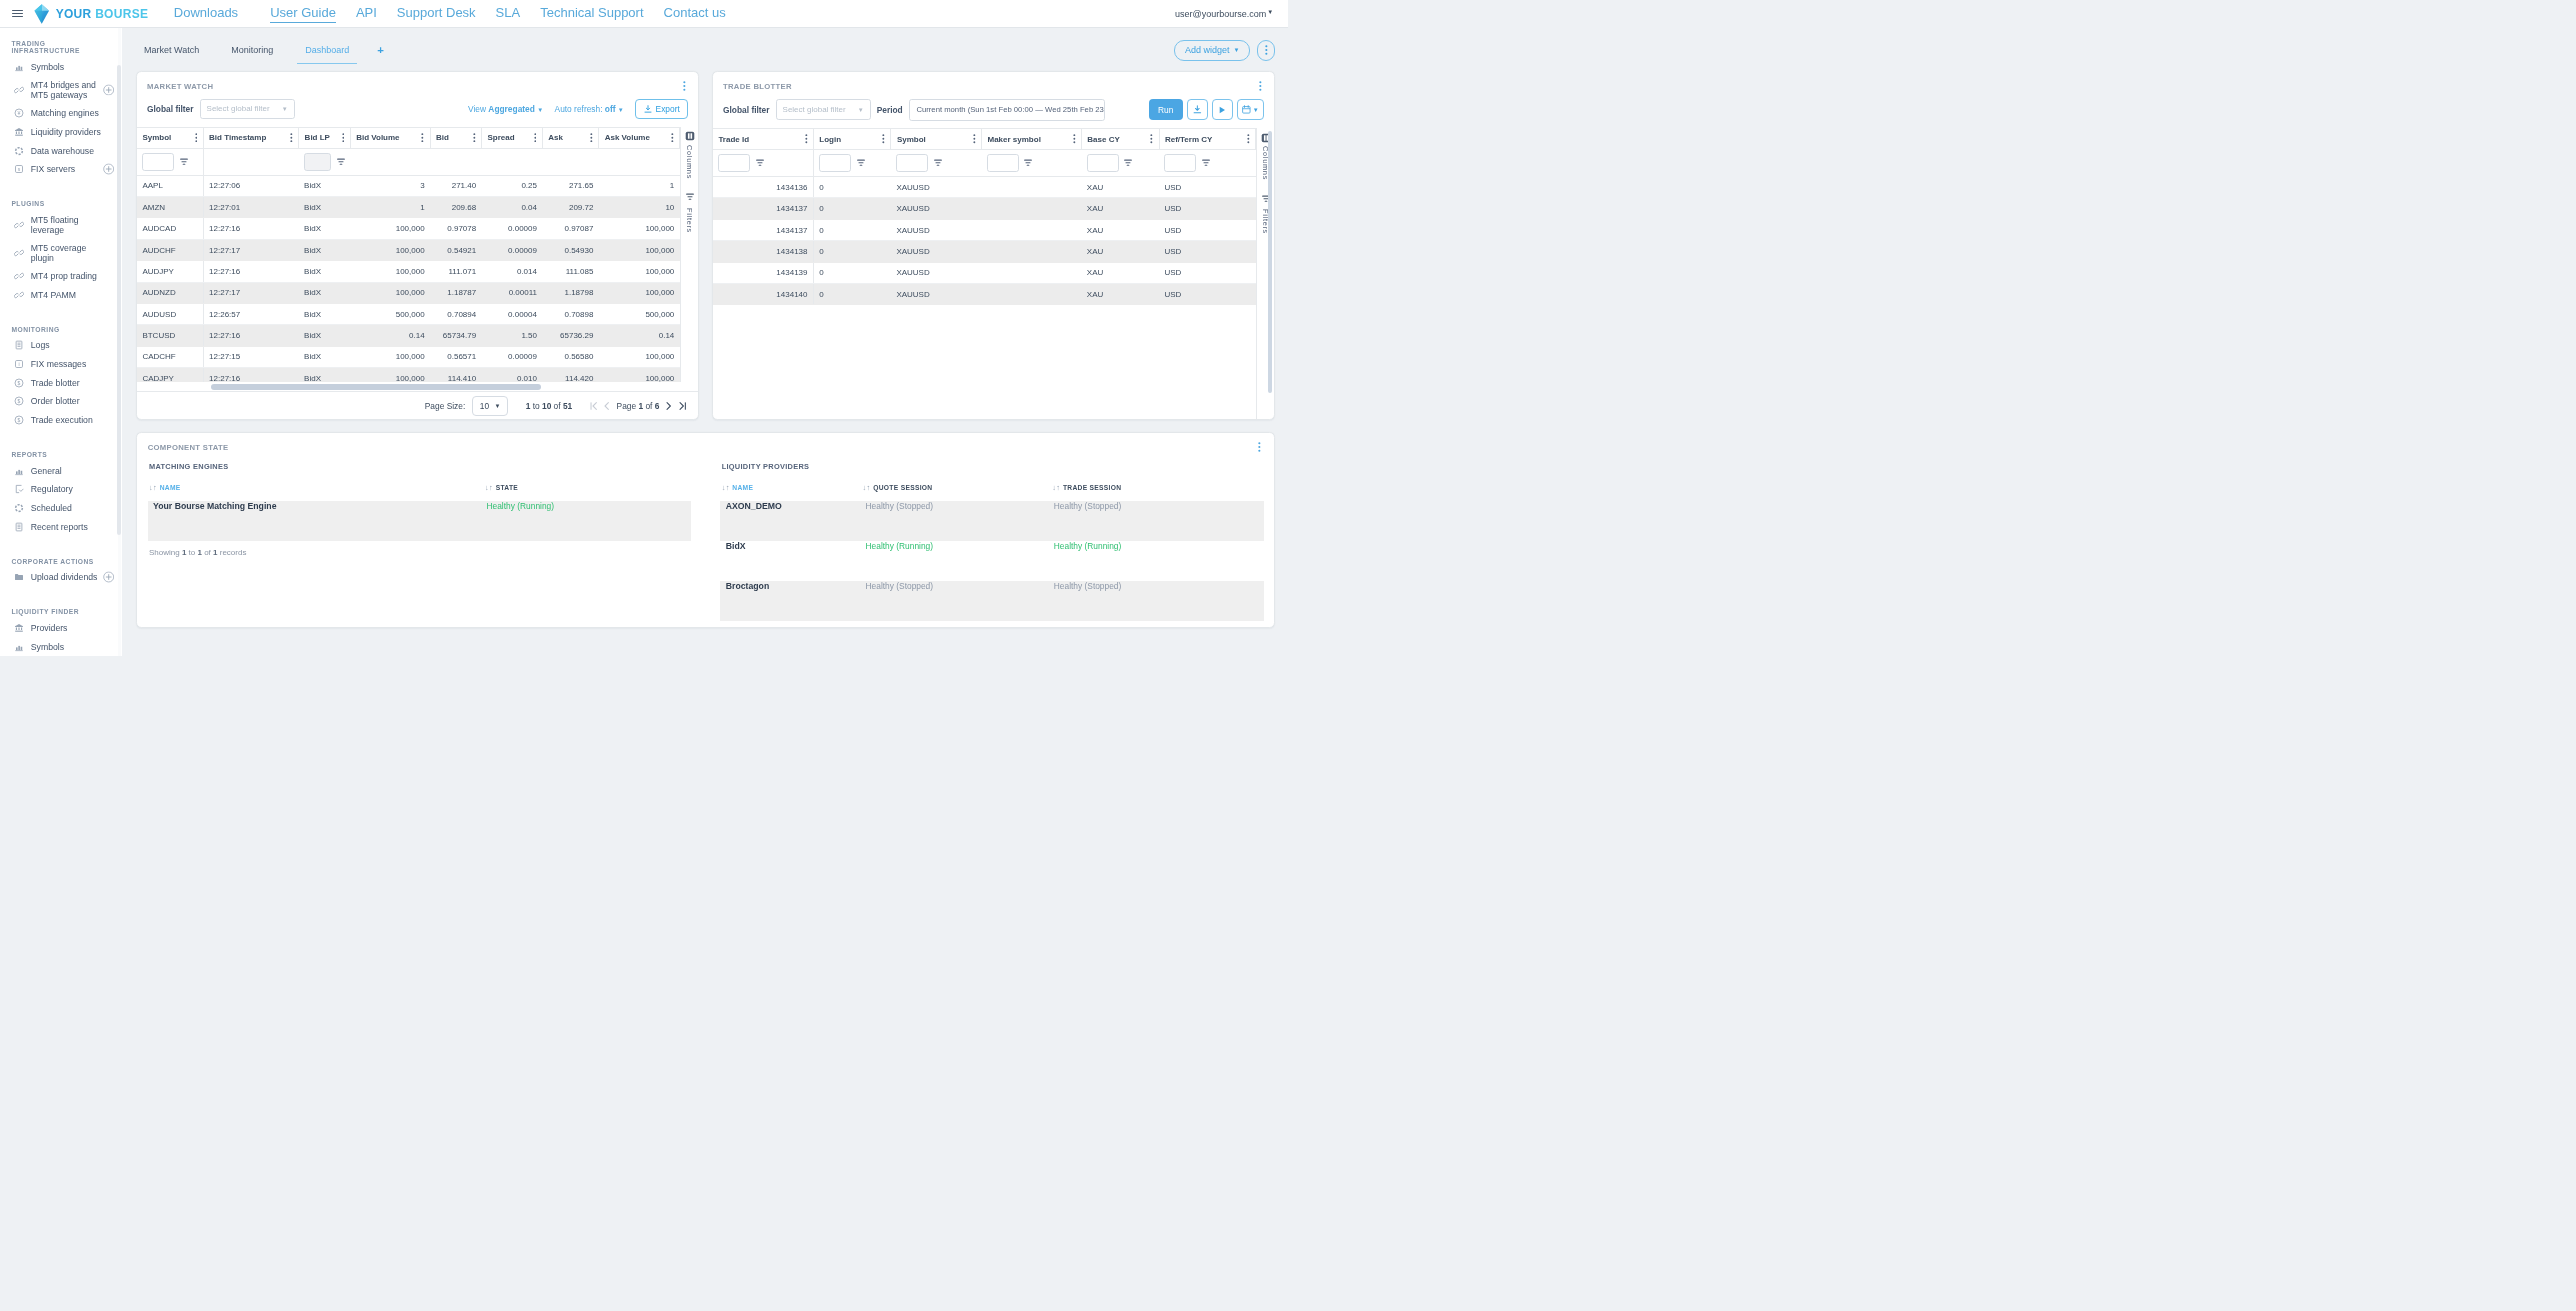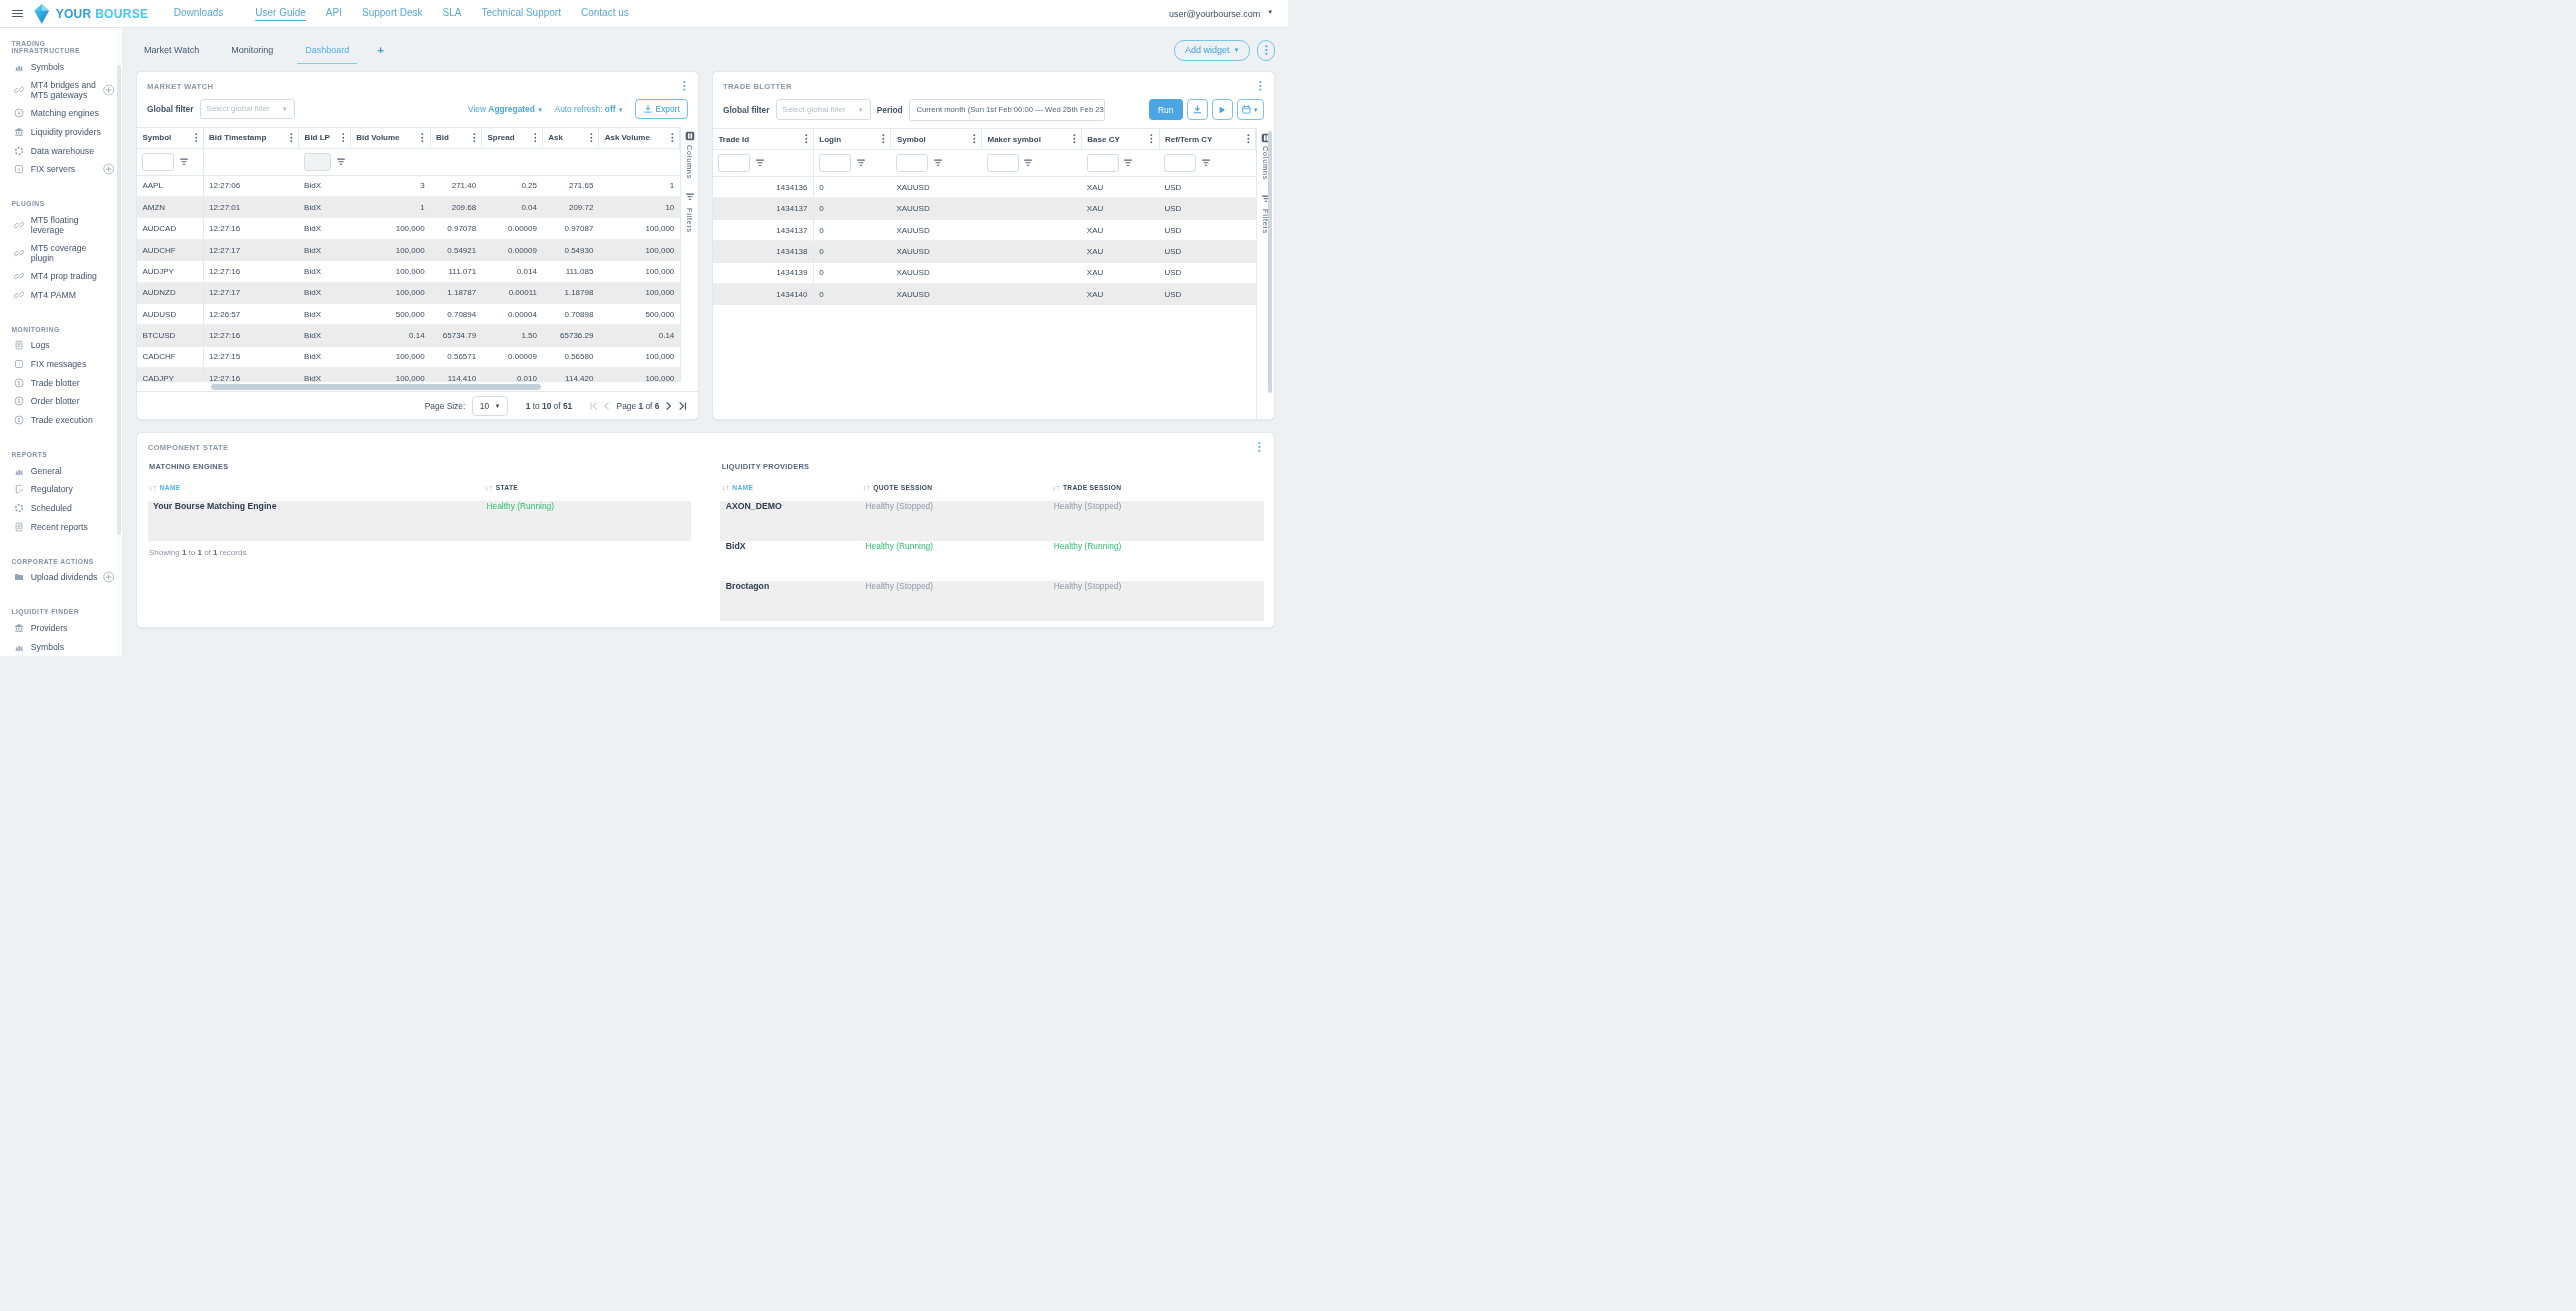--- a/index.html
+++ b/index.html
@@ -12,23 +12,23 @@
   
   .topnav { height: 28px; background: #fff; display: flex; align-items: center;
     justify-content: space-between; padding: 0 14.8px 0 9.4px; border-bottom: 0.7px solid #e2e6ea; position: relative; z-index: 5; }
   .nav-left { display: flex; align-items: center; }
   .hamburger { display: flex; flex-direction: column; gap: 2px; cursor: pointer; padding: 2.7px; }
   .hamburger i { display: block; width: 10.7px; height: 1.3px; background: #4a5a6d; border-radius: 0.7px; }
   .logo { display: flex; align-items: center; gap: 4.7px; margin-left: 8px; }
   .logo-text { font-size: 12px; font-weight: bold; letter-spacing: 0.3px; white-space: nowrap; }
   .logo-your { color: #2da0dc; } .logo-bourse { color: #4cc5ea; }
   .nav-links { display: flex; gap: 20px; margin-left: 25.5px; }
-  .nav-link { color: #58a9da; font-size: 10px; text-decoration: none; cursor: pointer; padding-bottom: 2px; }
+  .nav-link { color: #58a9da; font-size: 13px; text-decoration: none; cursor: pointer; padding-bottom: 2px; }
   .nav-link.active { border-bottom: 1px solid #58a9da; margin-left: 12px; }
-  .nav-right { display: flex; align-items: flex-start; gap: 7px; color: #3d4c5e; font-size: 9px; cursor: pointer; }
+  .nav-right { display: flex; align-items: flex-start; gap: 1px; color: #3d4c5e; font-size: 9px; cursor: pointer; }
   .caret { font-size: 6px; line-height: 1; }
   
   .app { display: flex; height: 628px; }
   .sidebar { width: 122px; background: #fff; padding-top: 12px; position: relative; overflow: hidden; flex: none; }
   .sb-track { position: absolute; right: 0.7px; top: 0; width: 3.4px; height: 100%; background: #fafbfc; }
   .sb-thumb { position: absolute; right: 0.7px; top: 37px; width: 3.4px; height: 470px; background: #e3e7ec; border-radius: 2px; }
   .sb-section { margin-bottom: 21.5px; }
   .sb-title { color: #8291a4; font-size: 6.7px; font-weight: bold; letter-spacing: 0.5px; padding: 0 9.4px 3.4px 11.4px; }
   .sb-item { display: flex; align-items: center; gap: 6.7px; padding: 4px 20px 4px 13.4px; font-size: 8.7px; color: #44546a; position: relative; cursor: pointer; line-height: 10px; }
   .sb-icon { width: 10.7px; height: 10.7px; color: #97a4b4; flex: none; display: flex; align-items: center; justify-content: center; }

